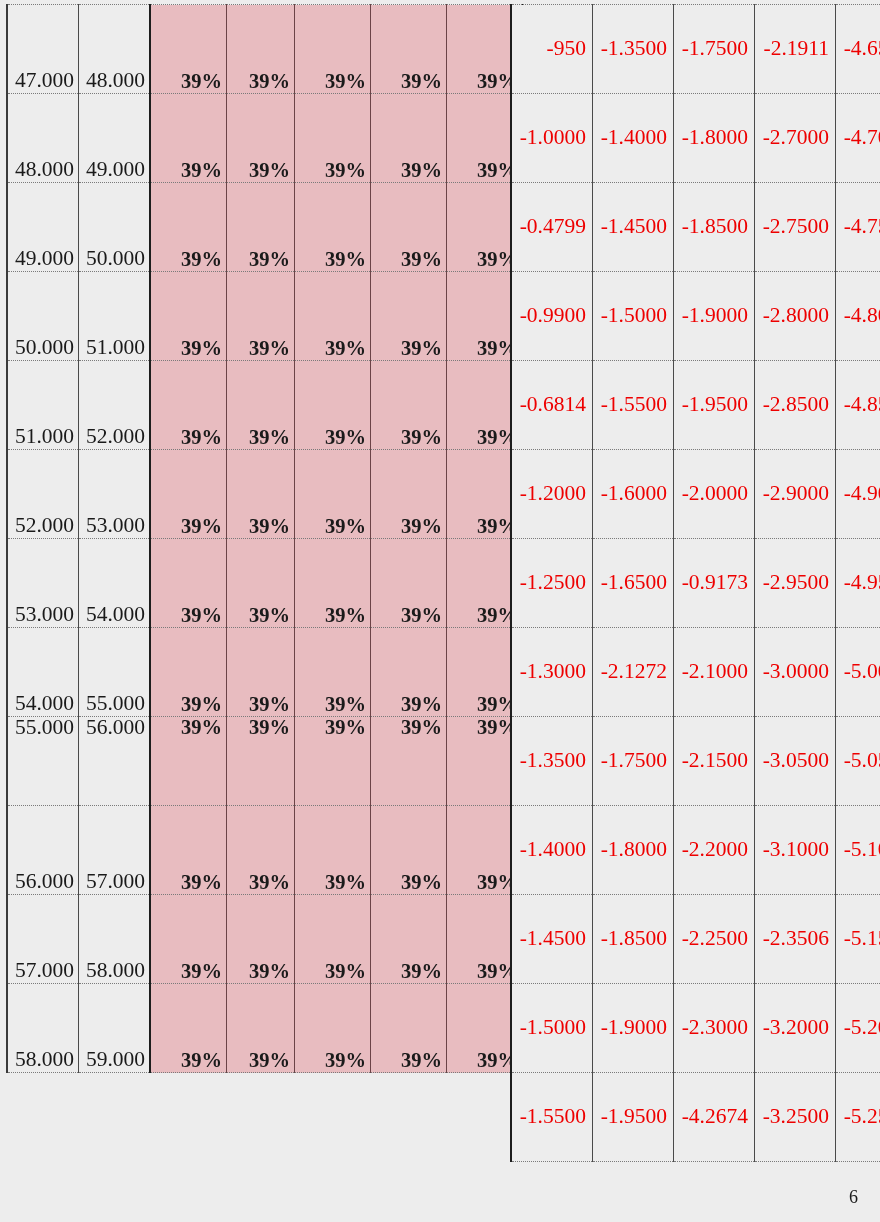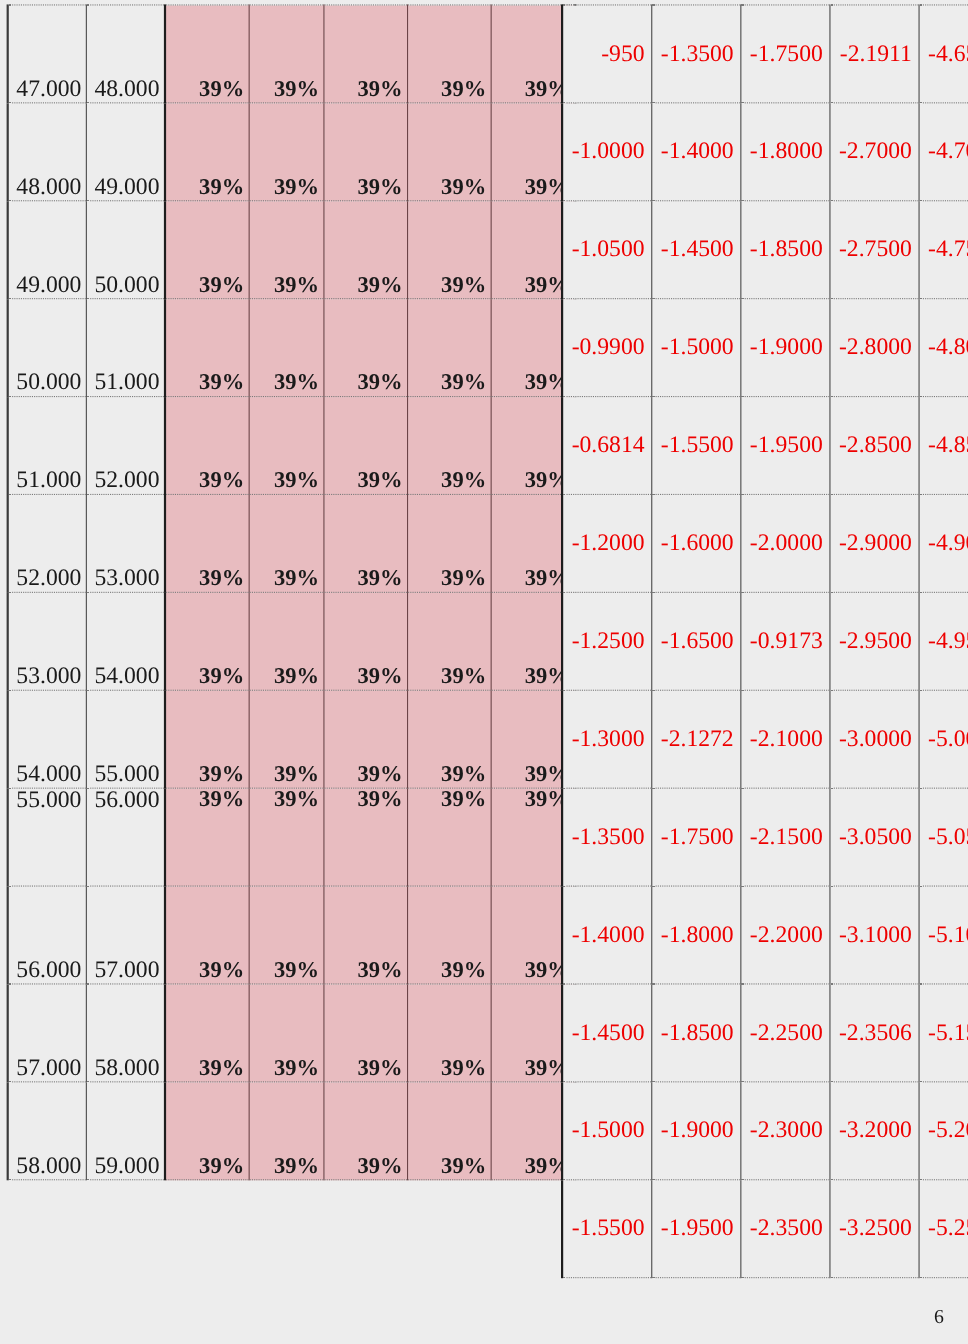--- a/index.html
+++ b/index.html
@@ -243,21 +243,21 @@
           <td class="c-num num-last">-4.6500</td>
         </tr>
         <tr style="height: 89px;">
           <td class="c-num num-first">-1.0000</td>
           <td class="c-num">-1.4000</td>
           <td class="c-num">-1.8000</td>
           <td class="c-num">-2.7000</td>
           <td class="c-num num-last">-4.7000</td>
         </tr>
         <tr style="height: 89px;">
-          <td class="c-num num-first">-1.0500</td>
+          <td class="c-num num-first">-0.4799</td>
           <td class="c-num">-1.4500</td>
           <td class="c-num">-1.8500</td>
           <td class="c-num">-2.7500</td>
           <td class="c-num num-last">-4.7500</td>
         </tr>
         <tr style="height: 89px;">
           <td class="c-num num-first">-0.9900</td>
           <td class="c-num">-1.5000</td>
           <td class="c-num">-1.9000</td>
           <td class="c-num">-2.8000</td>
@@ -315,21 +315,21 @@
         <tr style="height: 89px;">
           <td class="c-num num-first">-1.5000</td>
           <td class="c-num">-1.9000</td>
           <td class="c-num">-2.3000</td>
           <td class="c-num">-3.2000</td>
           <td class="c-num num-last">-5.2000</td>
         </tr>
         <tr style="height: 89px;">
           <td class="c-num num-first">-1.5500</td>
           <td class="c-num">-1.9500</td>
-          <td class="c-num">-2.3500</td>
+          <td class="c-num">-4.2674</td>
           <td class="c-num">-3.2500</td>
           <td class="c-num num-last">-5.2500</td>
         </tr>
       </tbody>
   </table>
 
   <div id="page-number">6</div>
 
 </div>
 

